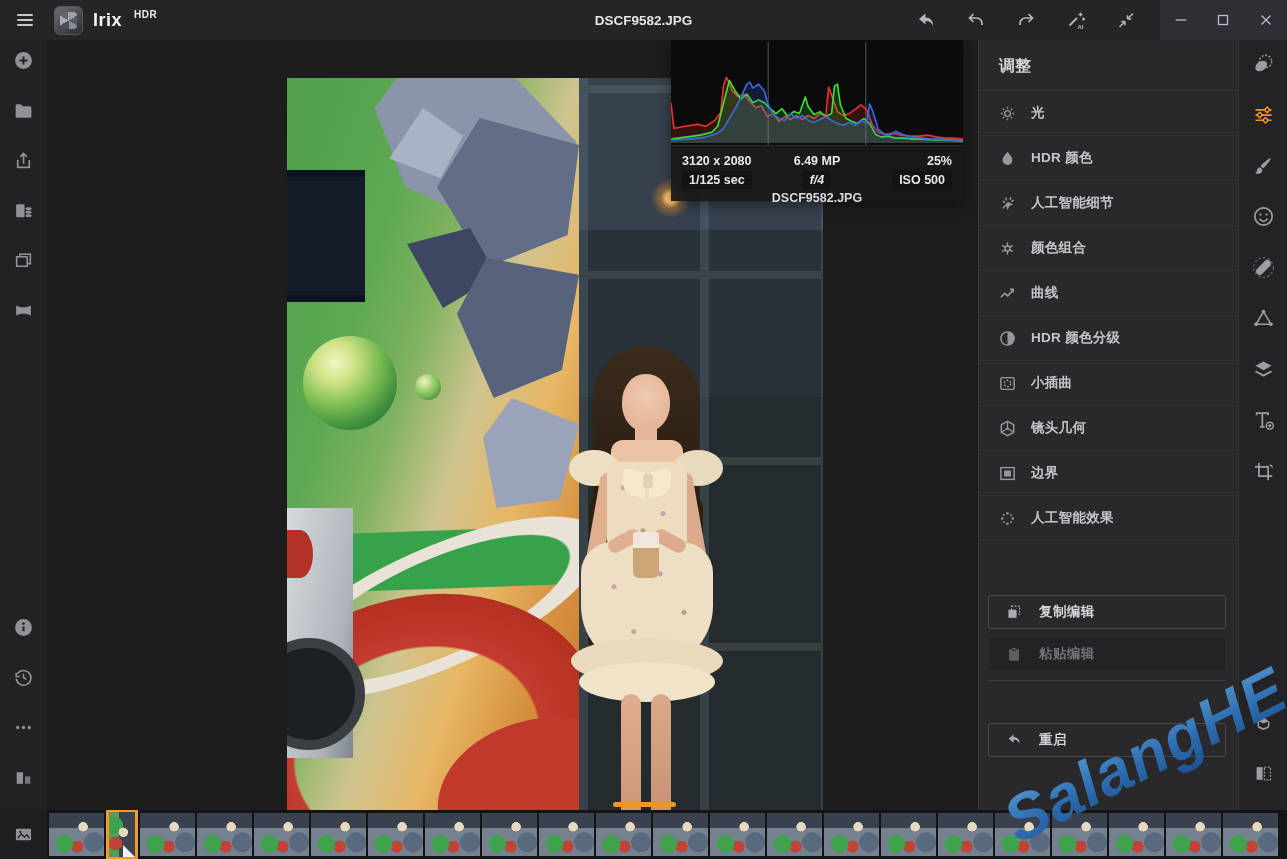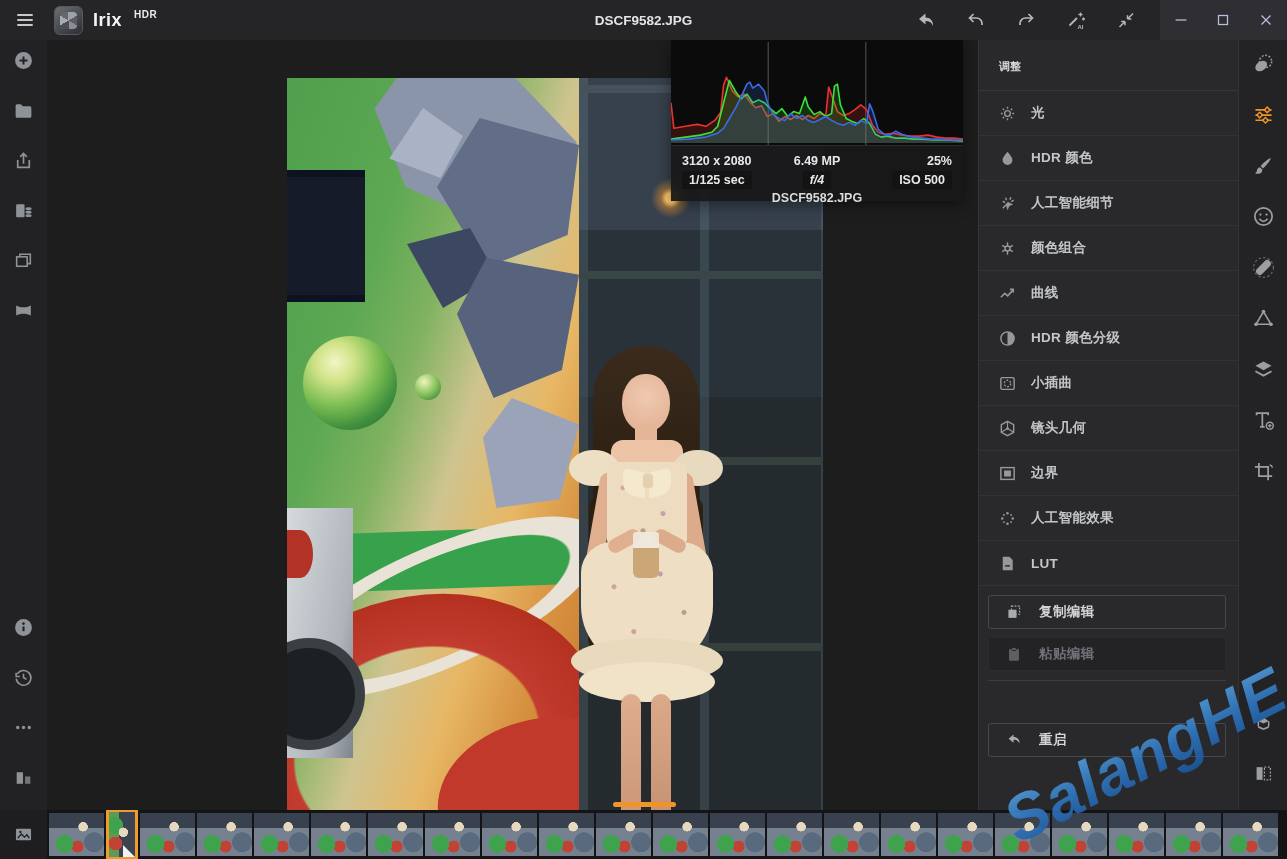--- a/index.html
+++ b/index.html
@@ -105,21 +105,21 @@
   .histo-info{padding:5px 11px 0 11px;}
   .hi-row{display:flex;justify-content:space-between;align-items:center;height:19px;font-size:12.5px;font-weight:700;color:#e6e7e9;}
   .hi-cell{min-width:78px;}
   .hi-c{text-align:center;}
   .hi-r{text-align:right;}
   .chip{background:#131314;border-radius:2px;padding:2px 7px;display:inline-block;}
   .chip.it{font-style:italic;}
   .hi-file{text-align:center;font-size:12.5px;font-weight:700;color:#dadbdd;height:20px;line-height:18px;}
   
   .panel{position:absolute;left:978px;top:40px;width:260px;height:770px;background:#29292c;border-left:1px solid #353538;z-index:20;}
-  .panel-header{height:50px;line-height:52px;padding-left:20px;font-size:11px;font-weight:700;color:#d3d5d8;border-bottom:1px solid #37373a;}
+  .panel-header{height:50px;line-height:52px;padding-left:20px;font-size:16px;font-weight:700;color:#d3d5d8;border-bottom:1px solid #37373a;}
   .prow{height:44px;display:flex;align-items:center;gap:14px;padding-left:18px;border-bottom:1px solid #323235;cursor:pointer;}
   .prow .ic{width:20px;height:20px;color:#95989d;flex:none;display:flex;align-items:center;justify-content:center;}
   .prow .lb{font-size:13.5px;font-weight:700;color:#c3c6ca;letter-spacing:.3px;}
   .pbtn{position:absolute;left:9px;width:238px;height:34px;border-radius:3px;border:1px solid #48484c;background:rgba(0,0,0,0);
         display:flex;align-items:center;gap:16px;padding-left:16px;box-sizing:border-box;cursor:pointer;}
   .pbtn .ic{width:18px;height:18px;color:#a9acb1;display:flex;align-items:center;justify-content:center;}
   .pbtn .lb{font-size:13.5px;font-weight:700;color:#d2d4d7;letter-spacing:.4px;}
   .pbtn.disabled{background:#232326;border-color:#2c2c2f;cursor:default;}
   .pbtn.disabled .ic{color:#5d5f63;}
   .pbtn.disabled .lb{color:#707278;}
@@ -504,29 +504,20 @@
                 <circle cx="15.5" cy="10" r="1.3"></circle>
                 <circle cx="6.2" cy="6.2" r="1"></circle>
                 <circle cx="13.8" cy="6.2" r="1"></circle>
                 <circle cx="6.2" cy="13.8" r="1"></circle>
                 <circle cx="13.8" cy="13.8" r="1"></circle>
               </g>
             </svg>
           </span>
           <span class="lb">人工智能效果</span>
         </div>
-        <div class="prow">
-          <span class="ic">
-            <svg width="19" height="19" viewBox="0 0 20 20">
-              <path d="M5 2.8h7l3.5 3.5v10.9H5V2.8z" fill="currentColor"></path>
-              <path d="M7.5 12.5h5" stroke="#29292c" stroke-width="1.6"></path>
-            </svg>
-          </span>
-          <span class="lb">LUT</span>
-        </div>
       </div>
     <div class="pbtn" style="top:555px;">
       <span class="ic" id="ic-copy">
           <svg width="18" height="18" viewBox="0 0 20 20">
             <rect x="7.2" y="3.5" width="9" height="9" fill="none" stroke="currentColor" stroke-width="1.3" stroke-dasharray="2 1.5"></rect>
             <rect x="3.8" y="7.5" width="9" height="9" fill="currentColor"></rect>
           </svg>
         </span>
       <span class="lb">复制编辑</span>
     </div>

